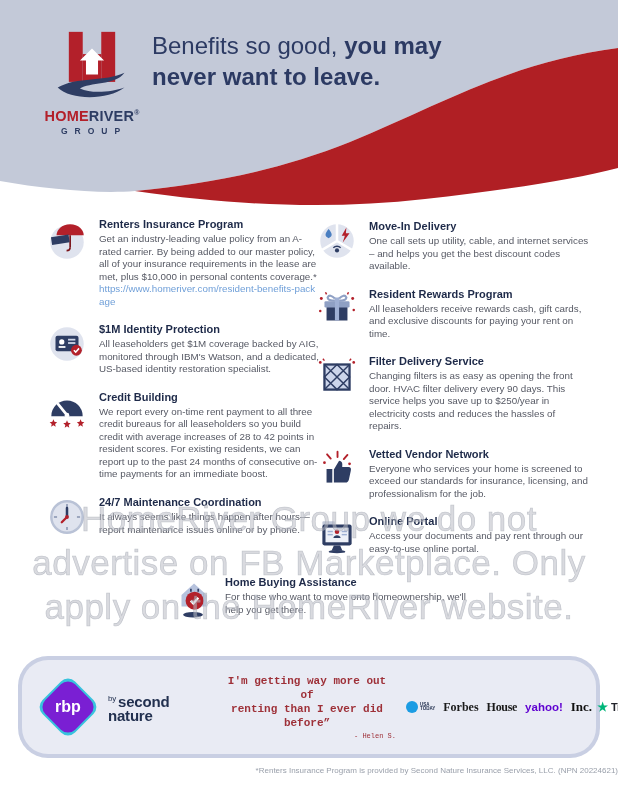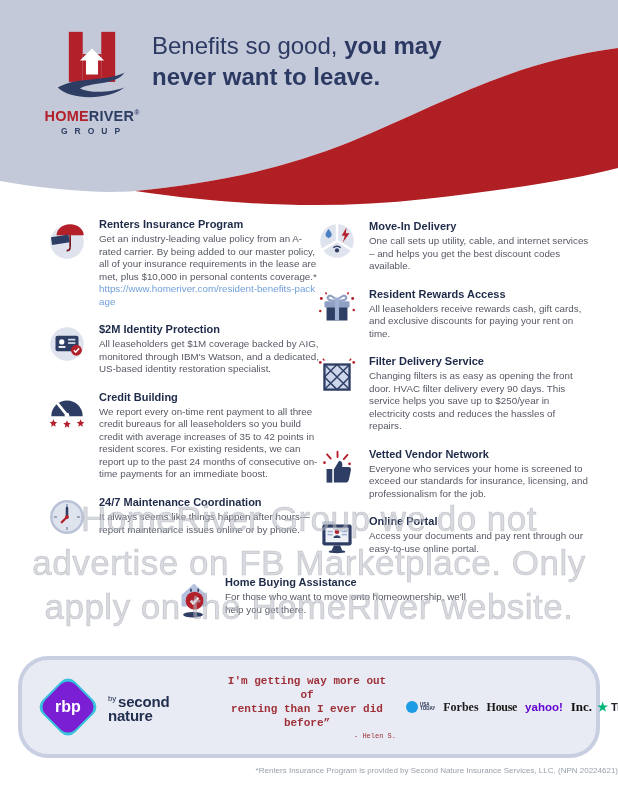--- a/index.html
+++ b/index.html
@@ -125,37 +125,37 @@
         <circle cx="22" cy="22" r="16" fill="#dfe3ee"></circle>
         <rect x="11" y="14" width="22" height="15" rx="2" fill="#2e3d63"></rect>
         <circle cx="17" cy="20" r="2.5" fill="#ffffff"></circle>
         <rect x="14" y="24" width="6.5" height="1.7" fill="#ffffff"></rect>
         <rect x="23" y="17" width="7" height="1.7" fill="#cfd6e8"></rect>
         <rect x="23" y="20.2" width="7" height="1.7" fill="#cfd6e8"></rect>
         <circle cx="31" cy="28" r="5.2" fill="#b3202a"></circle>
         <path d="M28.6 28 l1.7 1.8 l3.2-3.6" stroke="#ffffff" stroke-width="1.5" fill="none"></path>
       </svg>
       <div class="btext">
-        <div class="btitle">$2M Identity Protection</div>
+        <div class="btitle">$1M Identity Protection</div>
         <div class="bdesc">All leaseholders get $1M coverage backed by AIG, monitored through IBM's Watson, and a dedicated, US-based identity restoration specialist.</div>
       </div>
     </div>
 
     <div class="item">
       <svg class="bicon" viewBox="0 0 44 44">
         <path d="M7 26 A15 15 0 0 1 37 26 Z" fill="#2e3d63"></path>
         <path d="M22 25 L13.5 14.5" stroke="#ffffff" stroke-width="2.6" stroke-linecap="round"></path>
         <circle cx="22" cy="25" r="2.2" fill="#ffffff"></circle>
         <path d="M9 29 l1 2.4 2.6.3 -2 1.8 .6 2.6 -2.2-1.4 -2.2 1.4 .6-2.6 -2-1.8 2.6-.3 z" fill="#b3202a"></path>
         <path d="M22 30 l1 2.4 2.6.3 -2 1.8 .6 2.6 -2.2-1.4 -2.2 1.4 .6-2.6 -2-1.8 2.6-.3 z" fill="#b3202a"></path>
         <path d="M35 29 l1 2.4 2.6.3 -2 1.8 .6 2.6 -2.2-1.4 -2.2 1.4 .6-2.6 -2-1.8 2.6-.3 z" fill="#b3202a"></path>
       </svg>
       <div class="btext">
         <div class="btitle">Credit Building</div>
-        <div class="bdesc">We report every on-time rent payment to all three credit bureaus for all leaseholders so you build credit with average increases of 35 to 42 points in resident scores. For existing residents, we can report up to the past 24 months of consecutive on-time payments for an immediate boost.</div>
+        <div class="bdesc">We report every on-time rent payment to all three credit bureaus for all leaseholders so you build credit with average increases of 28 to 42 points in resident scores. For existing residents, we can report up to the past 24 months of consecutive on-time payments for an immediate boost.</div>
       </div>
     </div>
 
     <div class="item">
       <svg class="bicon" viewBox="0 0 44 44">
         <circle cx="22" cy="22" r="15" fill="#dfe3ee" stroke="#b9c2d6" stroke-width="2.4"></circle>
         <line x1="22" y1="9.5" x2="22" y2="12.5" stroke="#8f9ab5" stroke-width="1.6"></line>
         <line x1="22" y1="31.5" x2="22" y2="34.5" stroke="#8f9ab5" stroke-width="1.6"></line>
         <line x1="9.5" y1="22" x2="12.5" y2="22" stroke="#8f9ab5" stroke-width="1.6"></line>
         <line x1="31.5" y1="22" x2="34.5" y2="22" stroke="#8f9ab5" stroke-width="1.6"></line>
@@ -194,21 +194,21 @@
         <rect x="20" y="11" width="4" height="22" fill="#9fb0d4"></rect>
         <path d="M20 12 q-5 -5 -7 -1 q0 3 7 3" fill="none" stroke="#8fa0c4" stroke-width="2"></path>
         <path d="M24 12 q5 -5 7 -1 q0 3 -7 3" fill="none" stroke="#8fa0c4" stroke-width="2"></path>
         <circle cx="7" cy="12" r="1.4" fill="#b3202a"></circle>
         <circle cx="37" cy="12" r="1.4" fill="#b3202a"></circle>
         <circle cx="6" cy="24" r="1.2" fill="#b3202a"></circle>
         <circle cx="38" cy="23" r="1.2" fill="#b3202a"></circle>
         <path d="M11 6 l1 2 M33 6 l-1 2" stroke="#b3202a" stroke-width="1.4"></path>
       </svg>
       <div class="btext">
-        <div class="btitle">Resident Rewards Access</div>
+        <div class="btitle">Resident Rewards Program</div>
         <div class="bdesc">All leaseholders receive rewards cash, gift cards, and exclusive discounts for paying your rent on time.</div>
       </div>
     </div>
 
     <div class="item">
       <svg class="bicon" viewBox="0 0 44 44">
         <rect x="10" y="11" width="24" height="24" fill="#ccd5ea" stroke="#2e3d63" stroke-width="2.2"></rect>
         <path d="M10 23 L22 11 L34 23 L22 35 Z M10 11 L34 35 M34 11 L10 35" stroke="#2e3d63" stroke-width="1.4" fill="none"></path>
         <circle cx="6" cy="9" r="1.3" fill="#b3202a"></circle>
         <circle cx="38" cy="9" r="1.3" fill="#b3202a"></circle>

